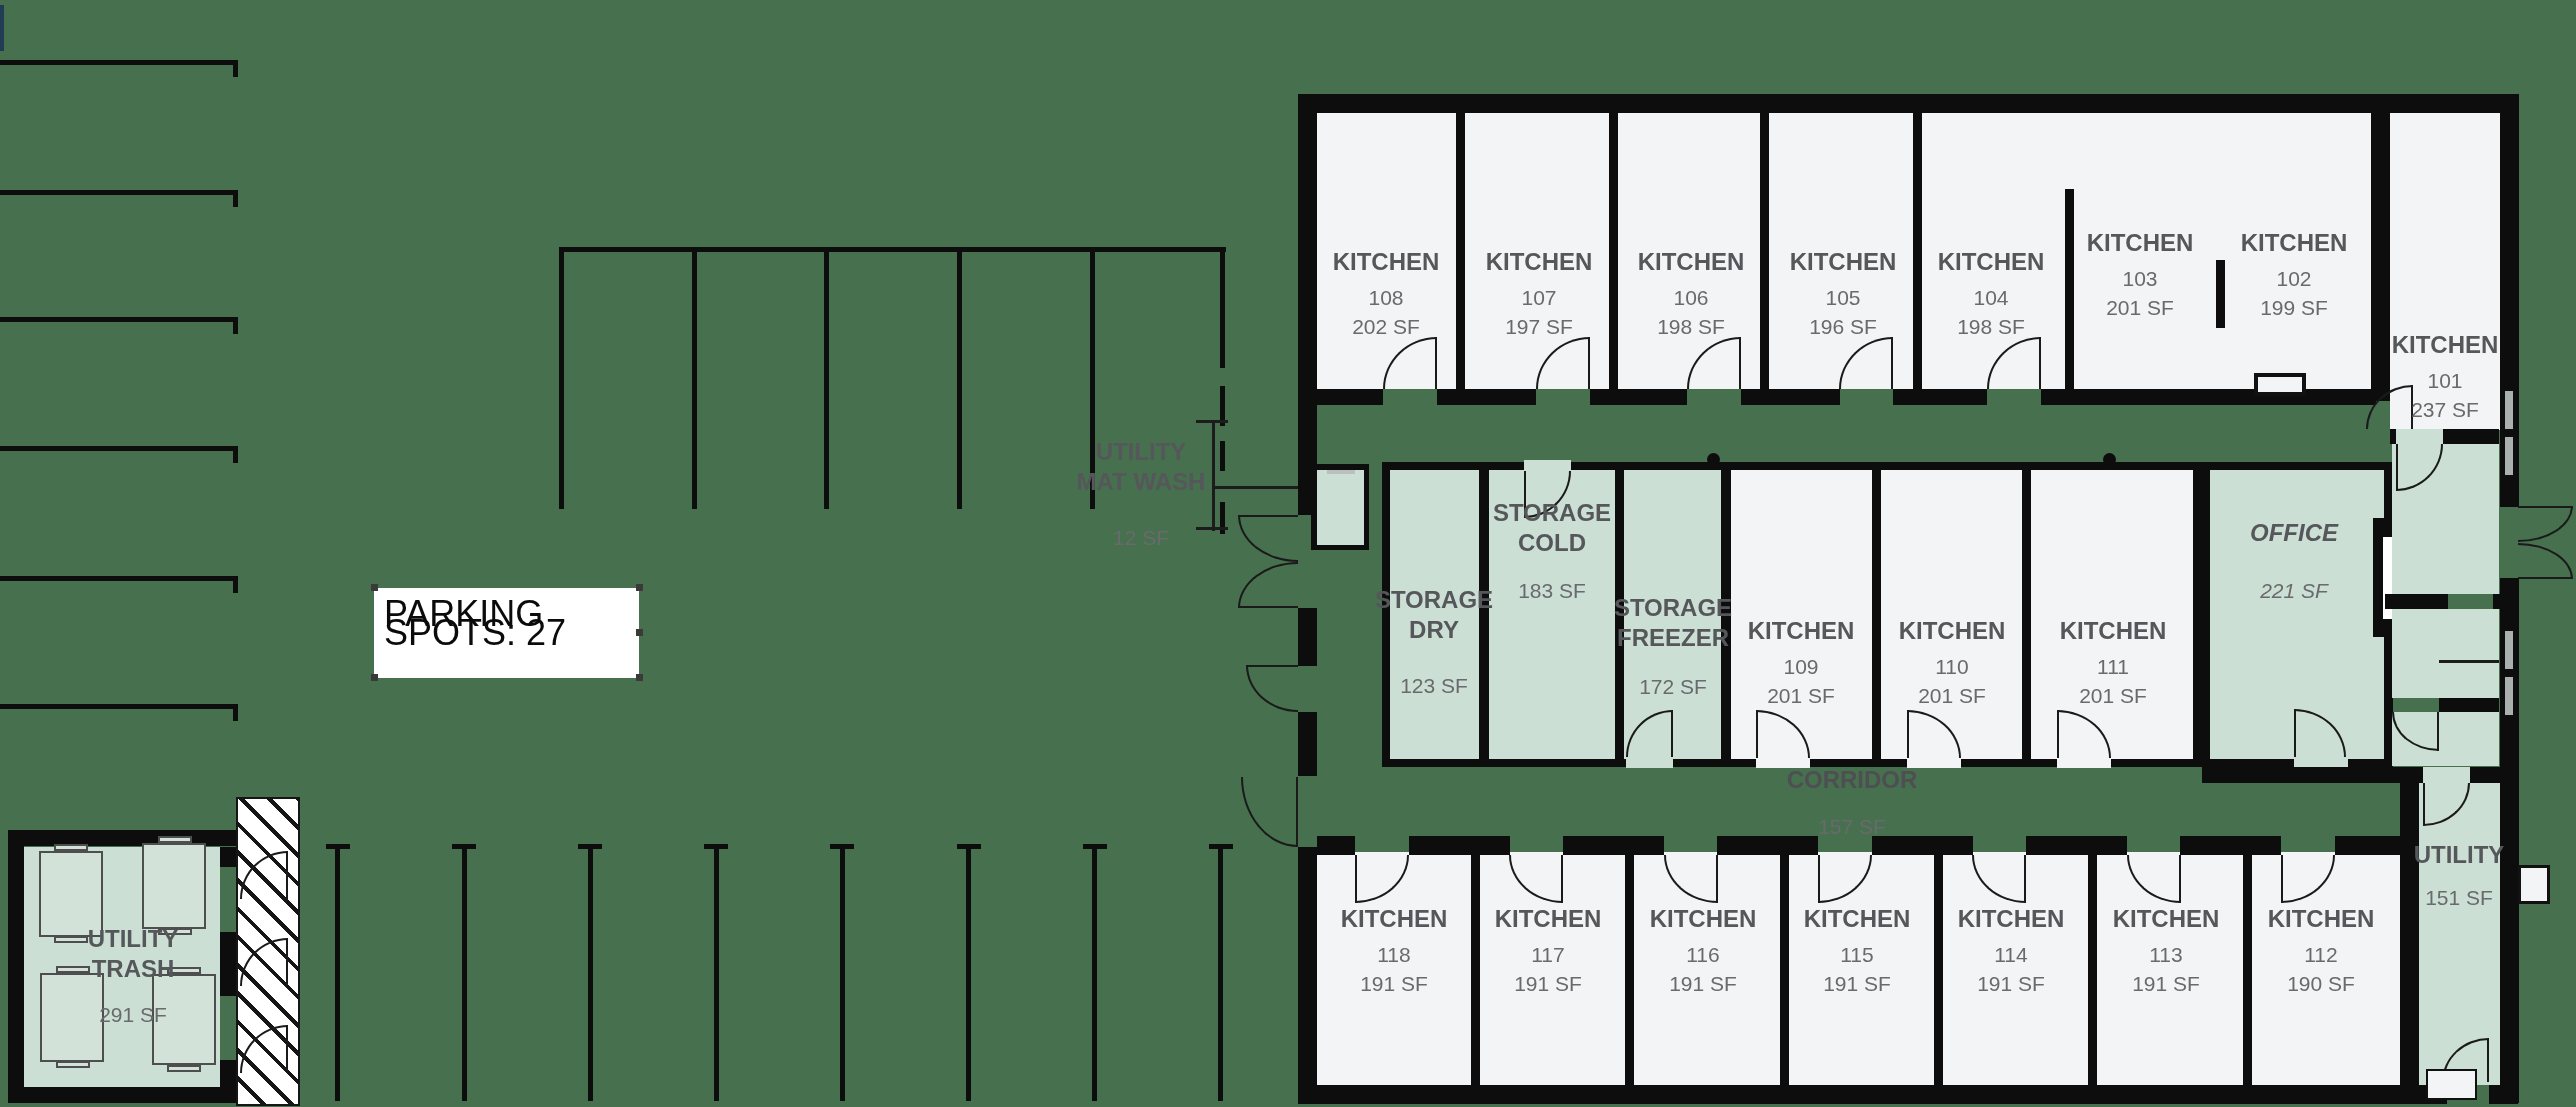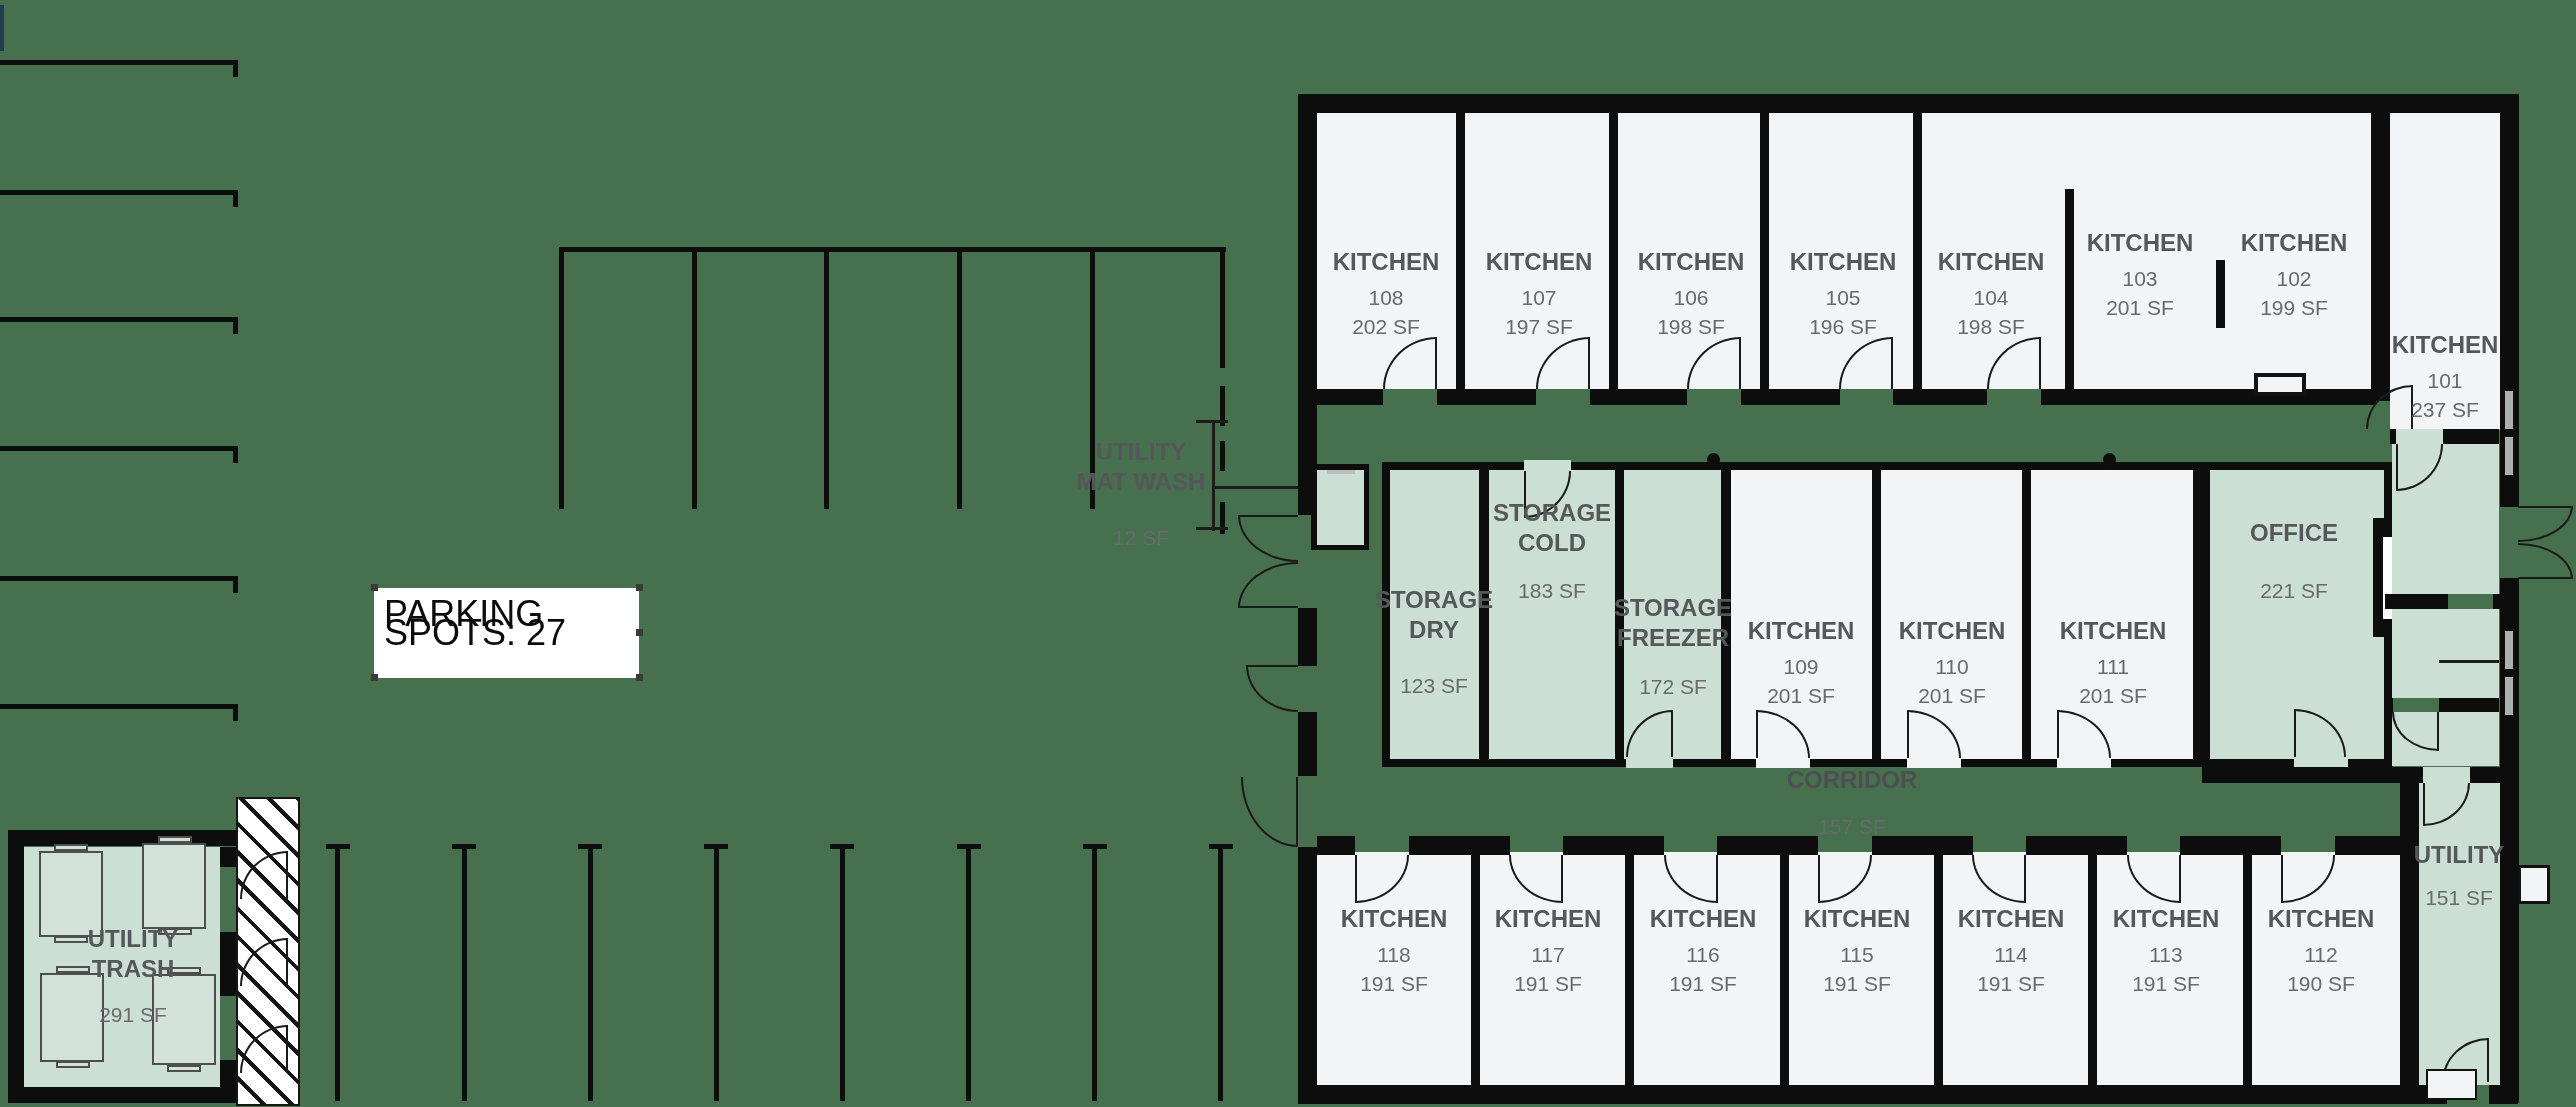--- a/index.html
+++ b/index.html
@@ -262,21 +262,21 @@
     <div class="rnum">111</div>
     <div class="rarea">201 SF</div>
   </div>
 
   <div class="wall" style="left:2202px;top:462px;width:191px;height:305px;"></div>
   <div class="fill-t" style="left:2210px;top:470px;width:174px;height:289px;"></div>
   <div class="fill-t" style="left:2294px;top:759px;width:54px;height:9.4px;"></div>
   <div class="door" style="left:2294px;top:709px;width:52px;height:48px;border-width:2px 2px 0 2.7px;border-radius:0 100% 0 0;"></div>
   <div class="wall" style="left:2373px;top:518px;width:35px;height:119px;"></div>
   <div class="fill-w" style="left:2383px;top:537px;width:16px;height:82px;background:#ffffff;"></div>
-  <div class="lbl" style="left:2220px;top:518px;">
+  <div class="lbl" style="left:2220px;top:518px;font-style:italic;">
     <div class="rname">OFFICE</div>
     <div class="rarea" style="margin-top:31px;">221 SF</div>
   </div>
 
   <div class="fill-t" style="left:2392px;top:444px;width:107px;height:150px;"></div>
   <div class="fill-t" style="left:2396px;top:429px;width:47px;height:14.8px;"></div>
   <div class="door" style="left:2396px;top:444px;width:47px;height:47px;border-width:0 2px 2px 2.7px;border-radius:0 0 100% 0;"></div>
   <div class="wall" style="left:2385px;top:594px;width:63px;height:14.8px;"></div>
   <div class="wall" style="left:2493px;top:594px;width:6.7px;height:14.8px;"></div>
   <div class="door" style="left:2446px;top:609px;width:47px;height:43px;border-width:0 2.7px 2px 2px;border-radius:0 0 0 100%;"></div>

